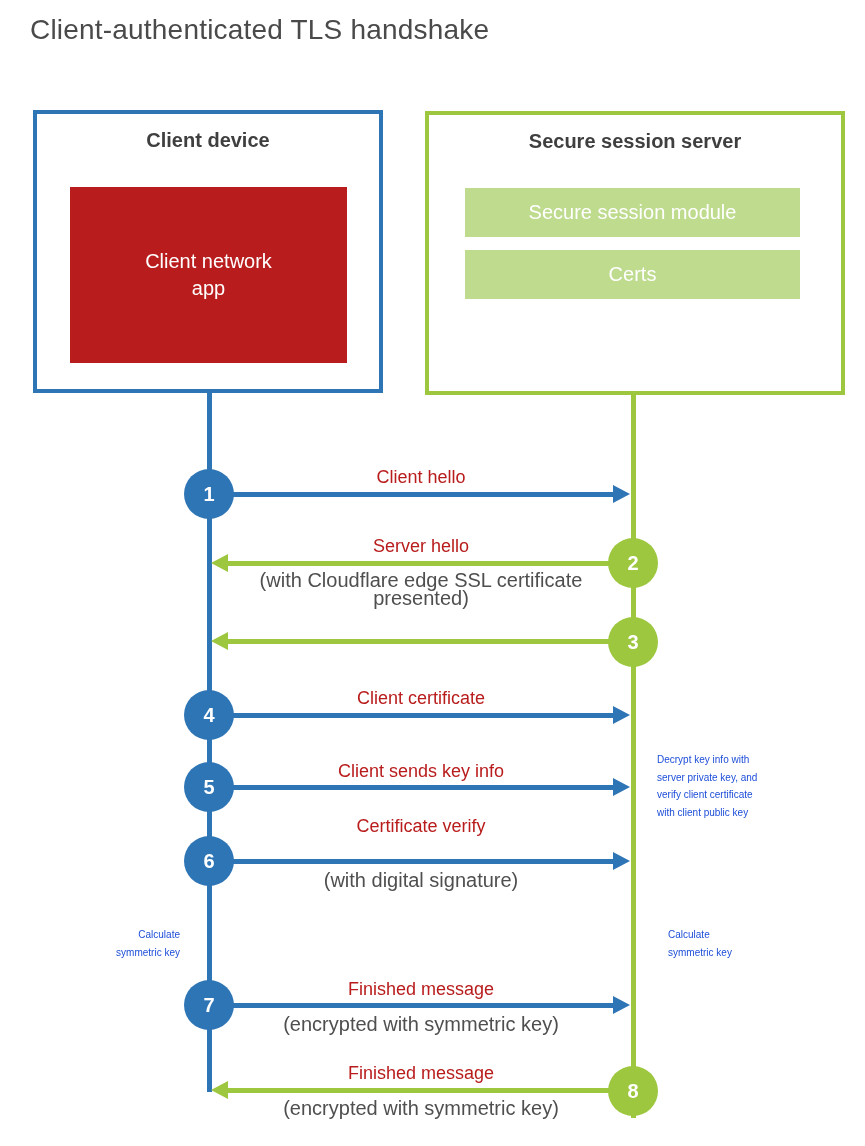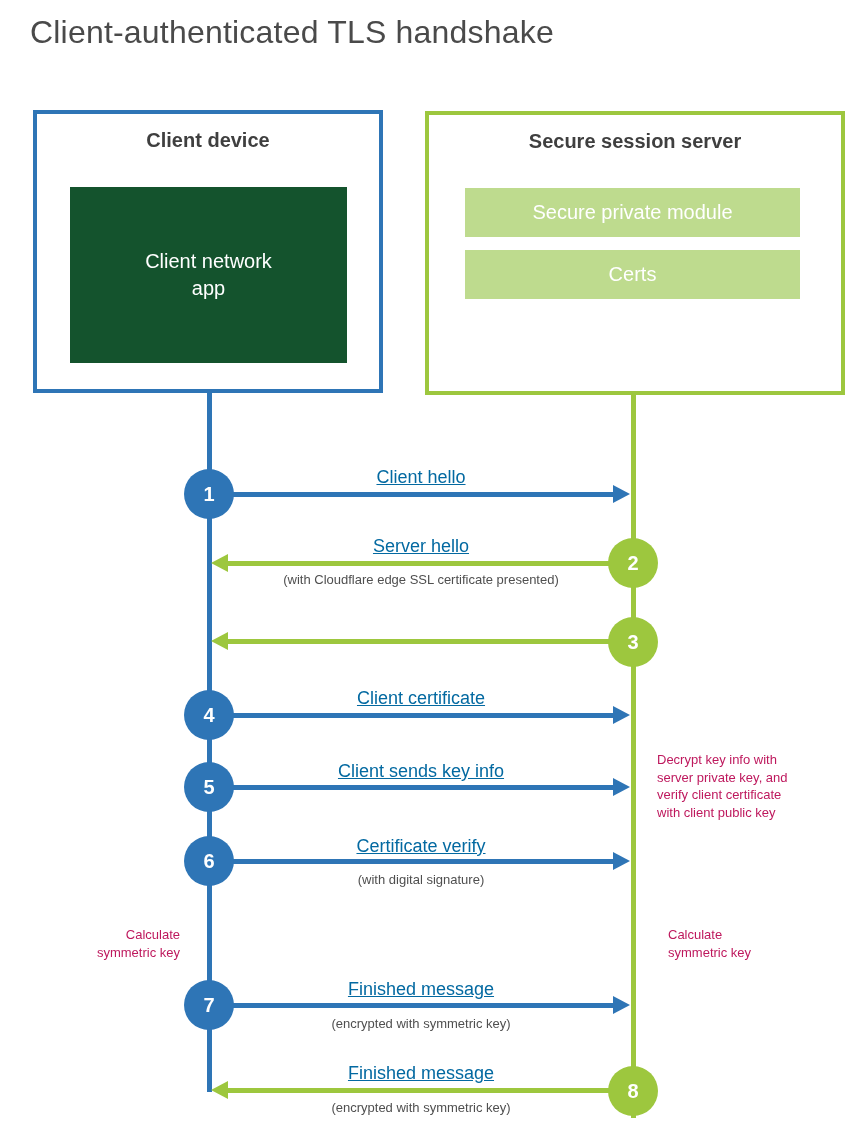--- a/index.html
+++ b/index.html
@@ -1,27 +1,27 @@
 <!DOCTYPE html>
 <html><head>
 <meta charset="utf-8">
 <style>
   html,body{margin:0;padding:0;background:#ffffff;}
   #canvas{
     position:relative;width:865px;height:1146px;background:#ffffff;overflow:hidden;
     font-family:"Liberation Sans","DejaVu Sans",sans-serif;color:#4f4f4f;
   }
   .abs{position:absolute;}
-  #title{left:30px;top:14px;font-size:32px;font-weight:300;color:#4a4a4a;letter-spacing:.2px;}
+  #title{left:30px;top:14px;font-size:28px;font-weight:300;color:#4a4a4a;letter-spacing:.2px;}
   
   .entity-box{box-sizing:border-box;background:#fff;}
   #client-box{left:33px;top:110px;width:350px;height:283px;border:4px solid #2e75b6;}
   #server-box{left:425px;top:111px;width:420px;height:284px;border:4px solid #9dc73e;}
   .entity-title{margin-top:15px;text-align:center;font-size:20px;font-weight:bold;color:#3f3f3f;}
-  #client-inner{left:70px;top:187px;width:277px;height:176px;background:#14532d;
+  #client-inner{left:70px;top:187px;width:277px;height:176px;background:#b91c1c;
     display:flex;align-items:center;justify-content:center;text-align:center;
     color:#fff;font-size:20px;line-height:27px;white-space:pre-line;}
   .server-bar{left:465px;width:335px;height:49px;background:#bedb8e;
     display:flex;align-items:center;justify-content:center;
     color:#fff;font-size:20px;}
   
   .lifeline{width:5px;}
   #client-line{left:207px;top:391px;height:701px;background:#2e75b6;}
   #server-line{left:631px;top:393px;height:725px;background:#9dc73e;}
   
@@ -31,41 +31,41 @@
   .blue{background:#2e75b6;}
   .green{background:#9dc73e;}
   
   .h-line{height:5px;z-index:2;}
   .h-line.blue-l{background:#2e75b6;}
   .h-line.green-l{background:#9dc73e;}
   .head{width:0;height:0;z-index:2;}
   .head.right{border-left:17px solid #2e75b6;border-top:9px solid transparent;border-bottom:9px solid transparent;}
   .head.left{border-right:17px solid #9dc73e;border-top:9px solid transparent;border-bottom:9px solid transparent;}
   
-  .msg-label{left:241px;width:360px;text-align:center;font-size:18px;color:#0369a1;line-height:24px;text-decoration:underline;}
-  .msg-sublabel{left:221px;width:400px;text-align:center;font-size:13px;color:#4f4f4f;line-height:18px;}
-  .side-note{font-size:13px;line-height:17.5px;color:#be185d;white-space:pre-line;}
+  .msg-label{left:241px;width:360px;text-align:center;font-size:18px;color:#b91c1c;line-height:24px;}
+  .msg-sublabel{left:221px;width:400px;text-align:center;font-size:20px;color:#4f4f4f;line-height:18px;}
+  .side-note{font-size:10px;line-height:17.5px;color:#1d4ed8;white-space:pre-line;}
 </style>
 </head>
 <body>
 
 <div id="canvas">
 
   <div id="title" class="abs">Client-authenticated TLS handshake</div>
 
   <div id="client-box" class="abs entity-box">
     <div class="entity-title">Client device</div>
   </div>
   <div id="client-inner" class="abs">Client network
 app</div>
 
   <div id="server-box" class="abs entity-box">
     <div class="entity-title">Secure session server</div>
   </div>
-  <div class="abs server-bar" style="top:188px;">Secure private module</div>
+  <div class="abs server-bar" style="top:188px;">Secure session module</div>
   <div class="abs server-bar" style="top:250px;">Certs</div>
 
   <div id="client-line" class="abs lifeline"></div>
   <div id="server-line" class="abs lifeline"></div>
 
   <div class="abs msg-label" style="top:465px;">Client hello</div>
   <div class="abs h-line blue-l" style="left:209px;top:492px;width:404px;"></div>
   <div class="abs head right" style="left:613px;top:485px;"></div>
   <div class="abs step-circle blue" style="left:184px;top:469px;">1</div>
 
@@ -87,21 +87,21 @@
   <div class="abs msg-label" style="top:759px;">Client sends key info</div>
   <div class="abs h-line blue-l" style="left:209px;top:785px;width:404px;"></div>
   <div class="abs head right" style="left:613px;top:778px;"></div>
   <div class="abs step-circle blue" style="left:184px;top:762px;">5</div>
 
   <div class="abs side-note" style="left:657px;top:751px;width:180px;">Decrypt key info with
 server private key, and
 verify client certificate
 with client public key</div>
 
-  <div class="abs msg-label" style="top:834px;text-align:center;">Certificate verify</div>
+  <div class="abs msg-label" style="top:814px;text-align:center;">Certificate verify</div>
   <div class="abs h-line blue-l" style="left:209px;top:859px;width:404px;"></div>
   <div class="abs head right" style="left:613px;top:852px;"></div>
   <div class="abs msg-sublabel" style="top:871px;">(with digital signature)</div>
   <div class="abs step-circle blue" style="left:184px;top:836px;">6</div>
 
   <div class="abs side-note" style="left:40px;top:926px;width:140px;text-align:right;">Calculate
 symmetric key</div>
   <div class="abs side-note" style="left:668px;top:926px;width:140px;">Calculate
 symmetric key</div>
 

